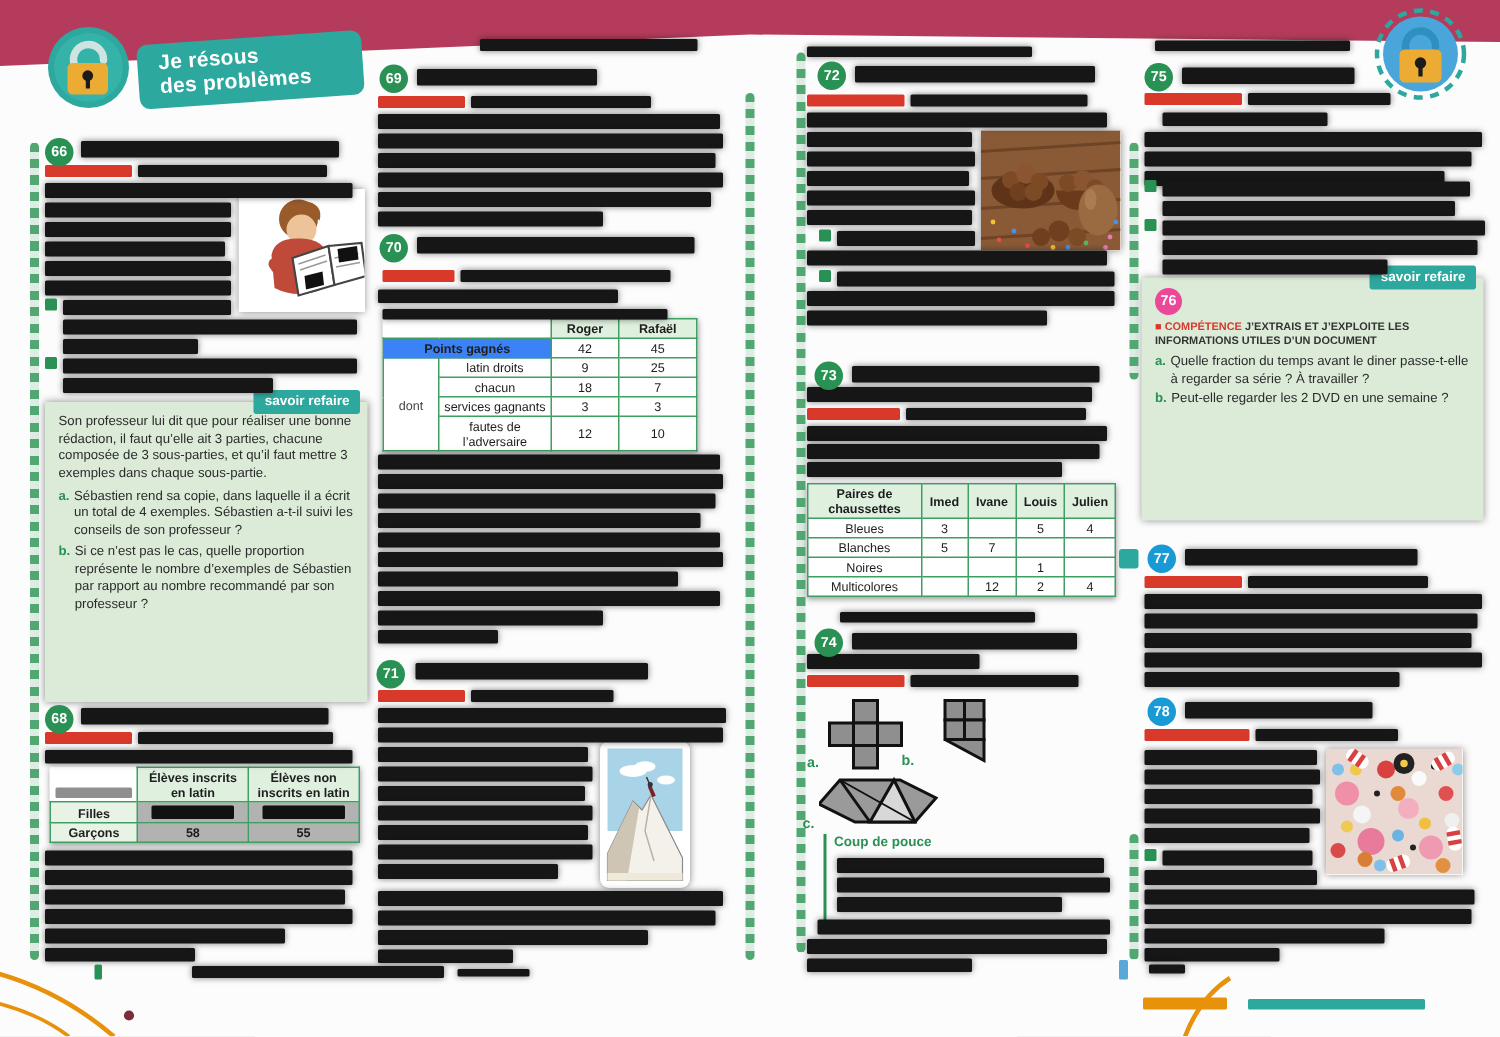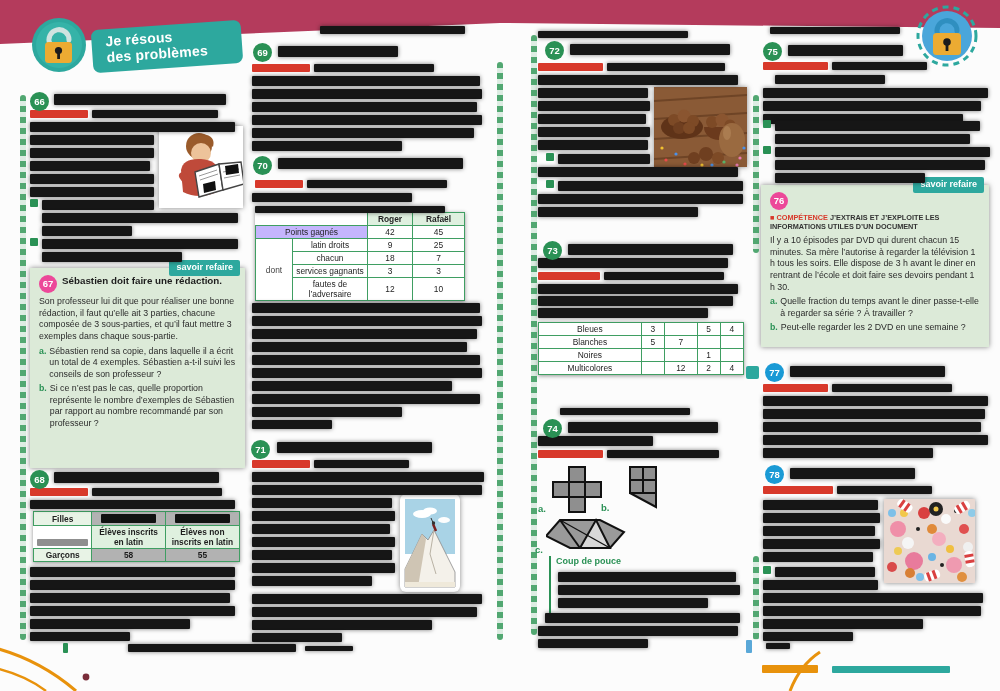--- a/index.html
+++ b/index.html
@@ -37,21 +37,21 @@
   .comp .cred{color:#d8392b;}
   .gbox p{margin:0 0 3px 0;}
   .qitem{display:flex;margin:0 0 2px 0;}
   .qletter{color:#2a9155;font-weight:bold;margin-right:3px;}
   
   table.tbl{position:absolute;border-collapse:collapse;font-size:8.4px;color:#1e1e1e;
             background:#fff;box-shadow:0 1px 4px rgba(20,20,20,.45);}
   .tbl td,.tbl th{border:1px solid #3f9e62;text-align:center;padding:1px 3px;}
   .tbl th{background:#dff0df;font-weight:bold;}
   .tbl .ghost{border:none;background:transparent;box-shadow:none;}
-  .tbl .hl{background:#c4b5fd;font-weight:normal;}
+  .tbl .hl{background:#3b82f6;font-weight:bold;}
   .tbl .lab{background:#e8f3e6;font-weight:bold;}
   .t68 .val{background:#b2b2b2;color:#1c1c1c;font-weight:bold;}
   .cellredact{display:block;height:9px;width:82%;margin:1px auto;background:#111;border-radius:1px;}
   .gbar{height:7px;background:#8f8f8f;border-radius:1px;margin-top:11px;}
   .t70 .dont{color:#444;}
   
   .figlabel{position:absolute;color:#2a9155;font-weight:bold;font-size:9.5px;z-index:4;}
   .coup{position:absolute;color:#2a9155;font-weight:bold;font-size:9px;z-index:4;}
   .coupline{position:absolute;width:2px;background:#2a9155;}
   .pagetab{position:absolute;width:13px;height:13px;background:#2da89e;border-radius:2px;}
@@ -93,74 +93,69 @@
   <span class="numcirc" style="left:251px;top:440px">71</span>
   <span class="numcirc" style="left:545px;top:41px">72</span>
   <span class="numcirc" style="left:543px;top:241px">73</span>
   <span class="numcirc" style="left:543px;top:419px">74</span>
   <span class="numcirc" style="left:763px;top:42px">75</span>
   <span class="numcirc blue" style="left:765px;top:363px">77</span>
   <span class="numcirc blue" style="left:765px;top:465px">78</span>
 
   <div class="gbox" style="left:30px;top:268px;width:215px;height:200px">
     <div class="sr-tab">savoir refaire</div>
-    <div class="gb-title">
-      <span class="numcirc inbox">67</span>
-      <span>Sébastien doit faire une rédaction.</span>
-    </div>
     <p>Son professeur lui dit que pour réaliser une bonne rédaction, il faut qu’elle ait 3 parties, chacune composée de 3 sous-parties, et qu’il faut mettre 3 exemples dans chaque sous-partie.</p>
     <div class="qitem">
         <span class="qletter">a.</span>
       <span>Sébastien rend sa copie, dans laquelle il a écrit un total de 4 exemples. Sébastien a-t-il suivi les conseils de son professeur ?</span>
       </div>
     <div class="qitem">
         <span class="qletter">b.</span>
       <span>Si ce n’est pas le cas, quelle proportion représente le nombre d’exemples de Sébastien par rapport au nombre recommandé par son professeur ?</span>
       </div>
   </div>
 
   <div class="gbox" style="left:761px;top:185px;width:228px;height:162px">
     <div class="sr-tab">savoir refaire</div>
     <div class="gb-title">
       <span class="numcirc inbox">76</span>
     </div>
     <div class="comp">
       <span class="cred"><span>■</span> <span>COMPÉTENCE</span></span>
       <span>J’extrais et j’exploite les informations utiles d’un document</span>
     </div>
-    <p>Il y a 10 épisodes par DVD qui durent chacun 15 minutes. Sa mère l’autorise à regarder la télévision 1 h tous les soirs. Elle dispose de 3 h avant le diner en rentrant de l’école et doit faire ses devoirs pendant 1 h 30.</p>
     <div class="qitem">
         <span class="qletter">a.</span>
       <span>Quelle fraction du temps avant le diner passe-t-elle à regarder sa série ? À travailler ?</span>
       </div>
     <div class="qitem">
         <span class="qletter">b.</span>
       <span>Peut-elle regarder les 2 DVD en une semaine ?</span>
       </div>
   </div>
 
   <table class="tbl t68" style="left:33px;top:511px;width:207px">
     <tbody>
         <tr>
+      <td class="ghost" style="width:56px">
+            <div class="gbar"></div>
+          </td>
+      <th style="width:75px">Élèves inscrits en latin</th>
+      <th style="width:76px">Élèves non inscrits en latin</th>
+    </tr>
+    <tr>
       <td class="lab">Filles</td>
       <td class="val">
             <span class="cellredact"></span>
           </td>
       <td class="val">
             <span class="cellredact"></span>
           </td>
     </tr>
     <tr>
-      <td class="ghost" style="width:56px">
-            <div class="gbar"></div>
-          </td>
-      <th style="width:75px">Élèves inscrits en latin</th>
-      <th style="width:76px">Élèves non inscrits en latin</th>
-    </tr>
-    <tr>
       <td class="lab">Garçons</td>
       <td class="val">58</td>
       <td class="val">55</td>
     </tr>
   </tbody>
     </table>
 
   <table class="tbl t70" style="left:255px;top:212px;width:210px">
     <tbody>
         <tr>
@@ -192,20 +187,27 @@
     <tr>
       <td>fautes de l’adversaire</td>
       <td>12</td>
       <td>10</td>
     </tr>
   </tbody>
     </table>
 
   <table class="tbl t73" style="left:538px;top:322px;width:206px">
     <tbody>
+        <tr>
+      <th style="width:90px">Paires de chaussettes</th>
+      <th style="width:29px">Imed</th>
+      <th style="width:29px">Ivane</th>
+      <th style="width:29px">Louis</th>
+      <th style="width:29px">Julien</th>
+    </tr>
     <tr>
       <td>Bleues</td>
           <td>3</td>
       <td></td>
           <td>5</td>
       <td>4</td>
     </tr>
     <tr>
       <td>Blanches</td>
           <td>5</td>

